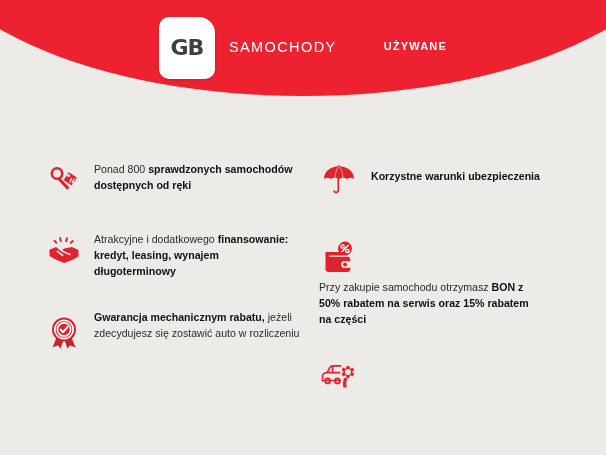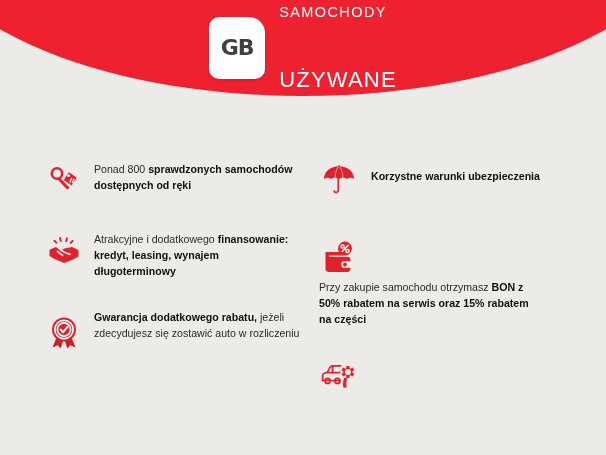--- a/index.html
+++ b/index.html
@@ -60,34 +60,34 @@
   .logo-tile .gb {
     font-family: "DejaVu Sans", sans-serif;
     font-weight: bold;
     font-size: 22px;
     letter-spacing: -1px;
     color: #404040;
     line-height: 1;
   }
   .logo-text {
     display: flex;
-    flex-direction: column;
+    flex-direction: row;
     justify-content: center;
     line-height: 1.05;
     color: #ffffff;
     gap: 47px;
   }
   .logo-text .l1 {
     font-size: 14.5px;
     font-weight: normal;
     letter-spacing: 1.4px;
   }
   .logo-text .l2 {
-    font-size: 22px;
-    font-weight: normal;
+    font-size: 11px;
+    font-weight: bold;
     letter-spacing: 1.2px;
     margin-top: 1px;
     text-align: right;
   }
 
   
   .benefits {
     position: absolute;
     left: 0;
     top: 160px;
@@ -208,21 +208,21 @@
             <path d="M10.5 23.5 L6.5 33.5 L11.8 31.2 L14.6 34.5 L17.4 26.0 Z"></path>
             <path d="M25.5 23.5 L29.5 33.5 L24.2 31.2 L21.4 34.5 L18.6 26.0 Z"></path>
           </g>
           <circle cx="18" cy="15.5" r="12.0" fill="#e0212e"></circle>
           <circle cx="18" cy="15.5" r="9.2" fill="none" stroke="#ffffff" stroke-width="1.7"></circle>
           <circle cx="18" cy="15.5" r="6.6" fill="none" stroke="#ffffff" stroke-width="1.7"></circle>
           <path d="M14.6 15.6 L17.1 18.2 L21.6 12.9" fill="none" stroke="#ffffff" stroke-width="2.0" stroke-linecap="round" stroke-linejoin="round"></path>
         </svg>
       </span>
       <span class="item-text">
-        <span><b>Gwarancja dodatkowego rabatu,</b><span> jeżeli zdecydujesz się zostawić auto w rozliczeniu</span></span>
+        <span><b>Gwarancja mechanicznym rabatu,</b><span> jeżeli zdecydujesz się zostawić auto w rozliczeniu</span></span>
       </span>
     </div>
 
   </div>
 
   <div class="col col-right">
 
     <div class="item r1">
       <span class="item-icon">
         <svg width="36" height="36" viewBox="0 0 36 36">

